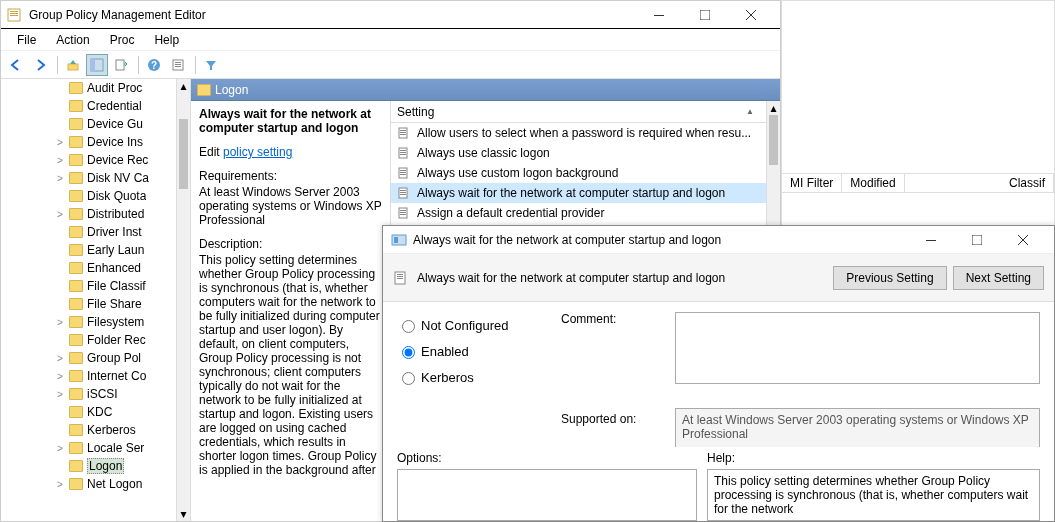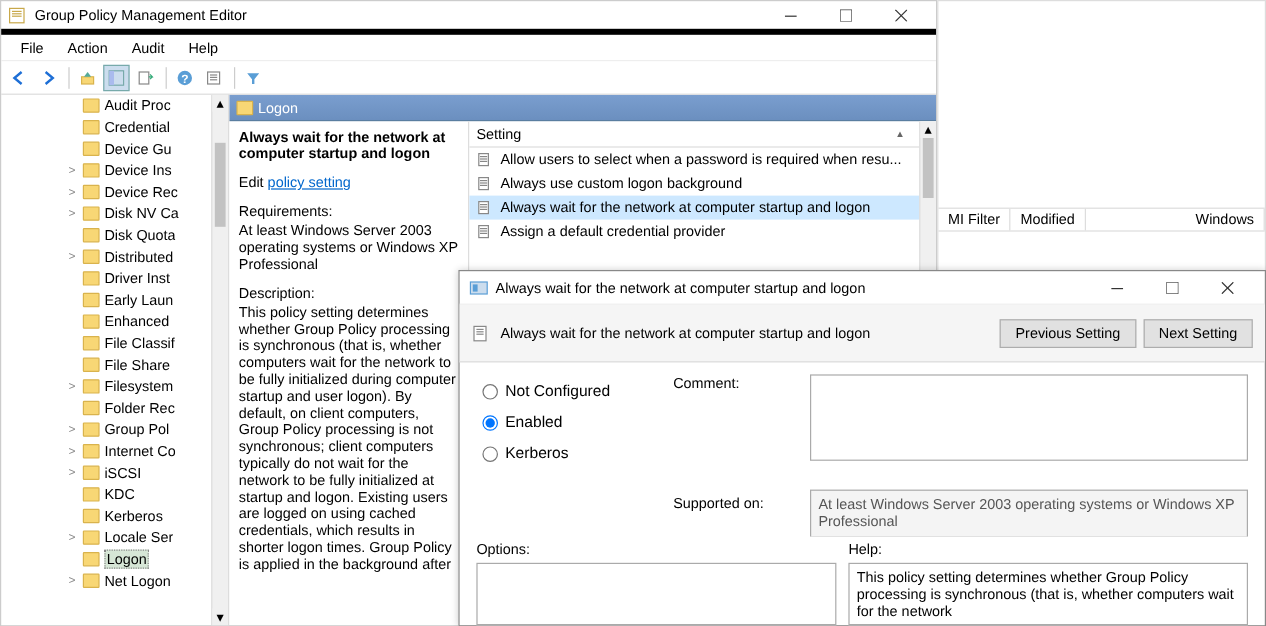--- a/index.html
+++ b/index.html
@@ -1,20 +1,20 @@
 <!DOCTYPE html>
 <html><head>
 <meta charset="utf-8">
 <style>
   * { box-sizing: border-box; font-family: "Segoe UI", Tahoma, sans-serif; }
   body { margin: 0; width: 1055px; height: 522px; overflow: hidden; background: #fff; font-size: 12px; position: relative; }
 
   
   .editor-window { position: absolute; left: 0; top: 0; width: 781px; height: 522px; border: 1px solid #ccc; background: #fff; }
-  .titlebar { height: 28px; display: flex; align-items: center; padding: 0 6px; border-bottom: 5px solid #000000; }
+  .titlebar { height: 28px; display: flex; align-items: center; padding: 0 6px; border-bottom: 1px solid #000000; }
   .title-icon { width: 16px; height: 16px; margin-right: 6px; }
   .title-text { flex: 1; font-size: 12px; }
   .win-btns { display: flex; }
   .win-btn { width: 46px; height: 28px; display: flex; align-items: center; justify-content: center; color: #333; }
 
   .menubar { height: 22px; display: flex; align-items: center; padding: 0 6px; border-bottom: 1px solid #eee; }
   .menu-item { padding: 2px 10px; }
 
   .toolbar { height: 28px; display: flex; align-items: center; padding: 0 4px; border-bottom: 1px solid #ddd; }
   .tool-btn { width: 22px; height: 22px; display:flex; align-items:center; justify-content:center; margin-right: 2px; border:1px solid transparent; }
@@ -91,21 +91,21 @@
 
   svg { display:block; }
 </style>
 </head>
 <body>
 
 <div class="right-bg">
   <div class="right-cols">
     <div class="right-col">MI Filter</div>
     <div class="right-col">Modified</div>
-    <div class="right-col" style="flex:1">Windows</div>
+    <div class="right-col" style="flex:1">Classif</div>
   </div>
 </div>
 
 <div class="editor-window">
   <div class="titlebar">
     <span class="title-icon">
       <svg width="16" height="16">
           <rect x="1" y="2" width="12" height="12" fill="#fff" stroke="#c8a84a"></rect>
           <rect x="3" y="4" width="8" height="1" fill="#c8a84a"></rect>
           <rect x="3" y="6" width="8" height="1" fill="#c8a84a"></rect>
@@ -129,21 +129,21 @@
             <line x1="0" y1="0" x2="10" y2="10" stroke="#333"></line>
             <line x1="10" y1="0" x2="0" y2="10" stroke="#333"></line>
           </svg>
         </div>
     </div>
   </div>
 
   <div class="menubar">
     <div class="menu-item">File</div>
     <div class="menu-item">Action</div>
-    <div class="menu-item">Audit</div>
+    <div class="menu-item">Proc</div>
     <div class="menu-item">Help</div>
   </div>
 
   <div class="toolbar">
     <div class="tool-btn">
         <svg width="14" height="14">
           <path d="M9 2 L3 7 L9 12" fill="none" stroke="#1e6fd6" stroke-width="2"></path>
         </svg>
       </div>
     <div class="tool-btn">
@@ -349,20 +349,31 @@
               <div class="list-row">
                 <span class="setting-icon">
                   <svg width="14" height="14">
                     <rect x="2" y="2" width="8" height="10" fill="#fff" stroke="#888"></rect>
                     <rect x="3" y="4" width="6" height="1" fill="#888"></rect>
                     <rect x="3" y="6" width="6" height="1" fill="#888"></rect>
                     <rect x="3" y="8" width="6" height="1" fill="#888"></rect>
                   </svg>
                 </span>
                 <span>Allow users to select when a password is required when resu...</span>
+              </div>
+              <div class="list-row">
+                <span class="setting-icon">
+                  <svg width="14" height="14">
+                    <rect x="2" y="2" width="8" height="10" fill="#fff" stroke="#888"></rect>
+                    <rect x="3" y="4" width="6" height="1" fill="#888"></rect>
+                    <rect x="3" y="6" width="6" height="1" fill="#888"></rect>
+                    <rect x="3" y="8" width="6" height="1" fill="#888"></rect>
+                  </svg>
+                </span>
+                <span>Always use classic logon</span>
               </div>
               <div class="list-row">
                 <span class="setting-icon">
                   <svg width="14" height="14">
                     <rect x="2" y="2" width="8" height="10" fill="#fff" stroke="#888"></rect>
                     <rect x="3" y="4" width="6" height="1" fill="#888"></rect>
                     <rect x="3" y="6" width="6" height="1" fill="#888"></rect>
                     <rect x="3" y="8" width="6" height="1" fill="#888"></rect>
                   </svg>
                 </span>

